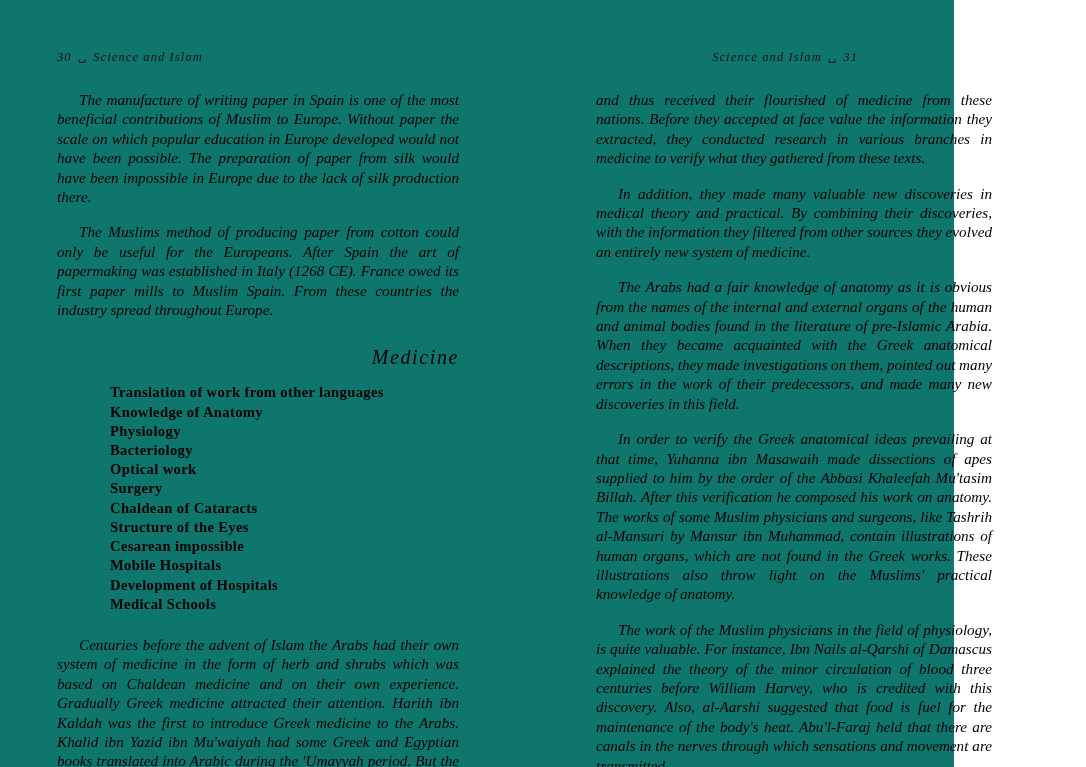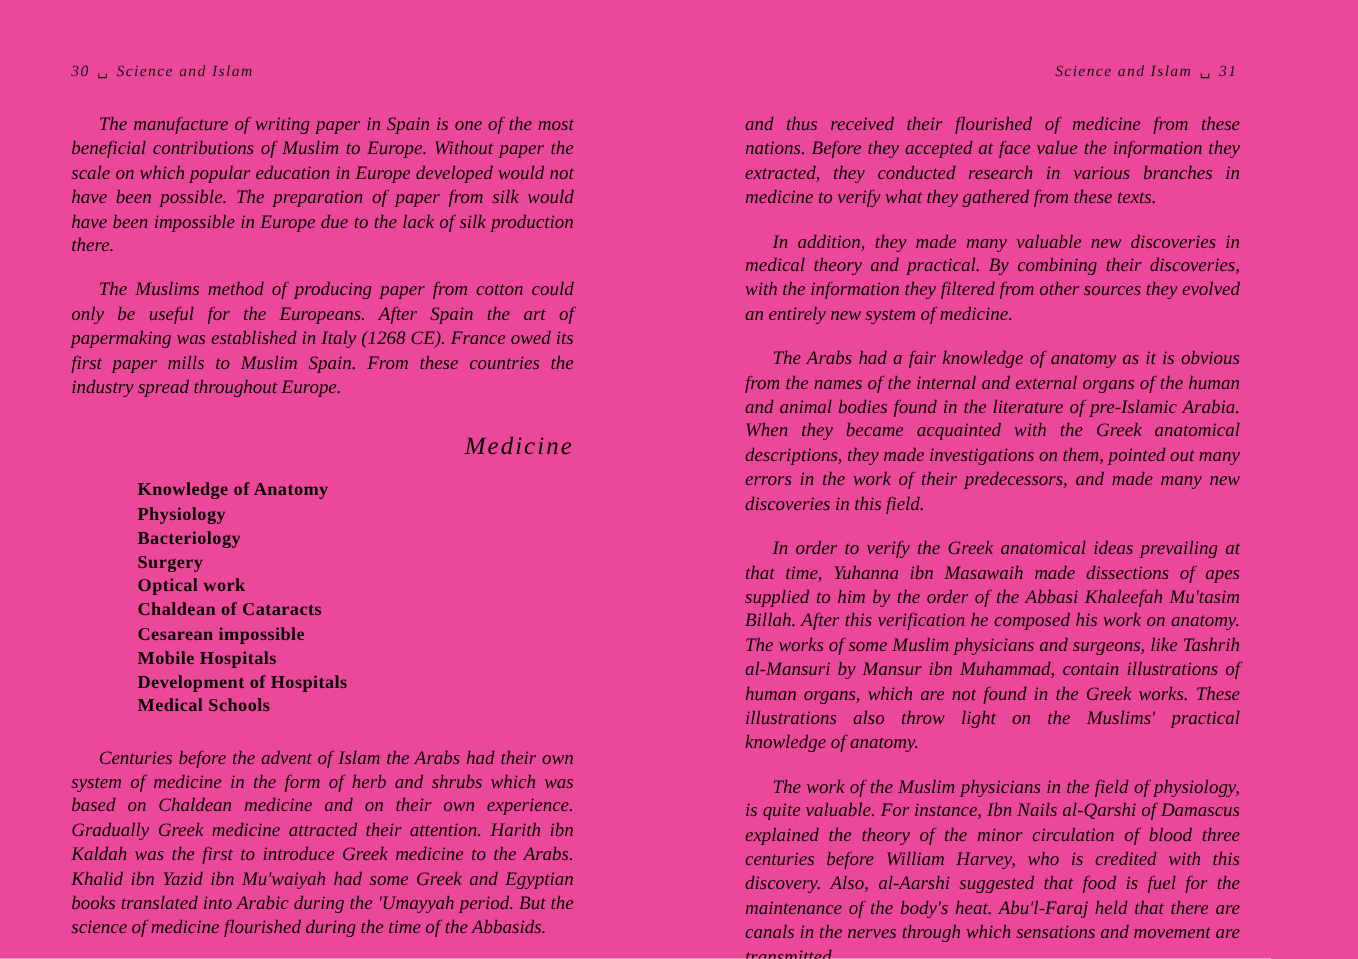--- a/index.html
+++ b/index.html
@@ -11,23 +11,23 @@
     width: 1086px;
     height: 767px;
     overflow: hidden;
     font-family: "Liberation Serif", "DejaVu Serif", serif;
     color: #000000;
     -webkit-font-smoothing: antialiased;
   }
 
   .page {
     position: relative;
-    width: 1086px;
+    width: 954px;
     height: 767px;
-    background: #ec4899;
+    background: #0f766e;
   }
 
   
   .runhead {
     position: absolute;
     top: 50px;
     font-style: italic;
     font-size: 12.5px;
     letter-spacing: 1.1px;
     color: #111;
@@ -111,26 +111,28 @@
   </div>
 
   <div class="col col-left">
 
     <p class="body">The manufacture of writing paper in Spain is one of the most beneficial contributions of Muslim to Europe. Without paper the scale on which popular education in Europe developed would not have been possible. The preparation of paper from silk would have been impossible in Europe due to the lack of silk production there.</p>
     <p class="body">The Muslims method of producing paper from cotton could only be useful for the Europeans. After Spain the art of papermaking was established in Italy (1268 CE). France owed its first paper mills to Muslim Spain. From these countries the industry spread throughout Europe.</p>
 
     <h2 class="section">Medicine</h2>
 
     <ul class="topic-list">
+      <li>Translation of work from other languages</li>
       <li>Knowledge of Anatomy</li>
       <li>Physiology</li>
       <li>Bacteriology</li>
+      <li>Optical work</li>
       <li>Surgery</li>
-      <li>Optical work</li>
       <li>Chaldean of Cataracts</li>
+      <li>Structure of the Eyes</li>
       <li>Cesarean impossible</li>
       <li>Mobile Hospitals</li>
       <li>Development of Hospitals</li>
       <li>Medical Schools</li>
     </ul>
 
     <p class="body">Centuries before the advent of Islam the Arabs had their own system of medicine in the form of herb and shrubs which was based on Chaldean medicine and on their own experience. Gradually Greek medicine attracted their attention. Harith ibn Kaldah was the first to introduce Greek medicine to the Arabs. Khalid ibn Yazid ibn Mu'waiyah had some Greek and Egyptian books translated into Arabic during the 'Umayyah period. But the science of medicine flourished during the time of the Abbasids.</p>
 
   </div>
 

